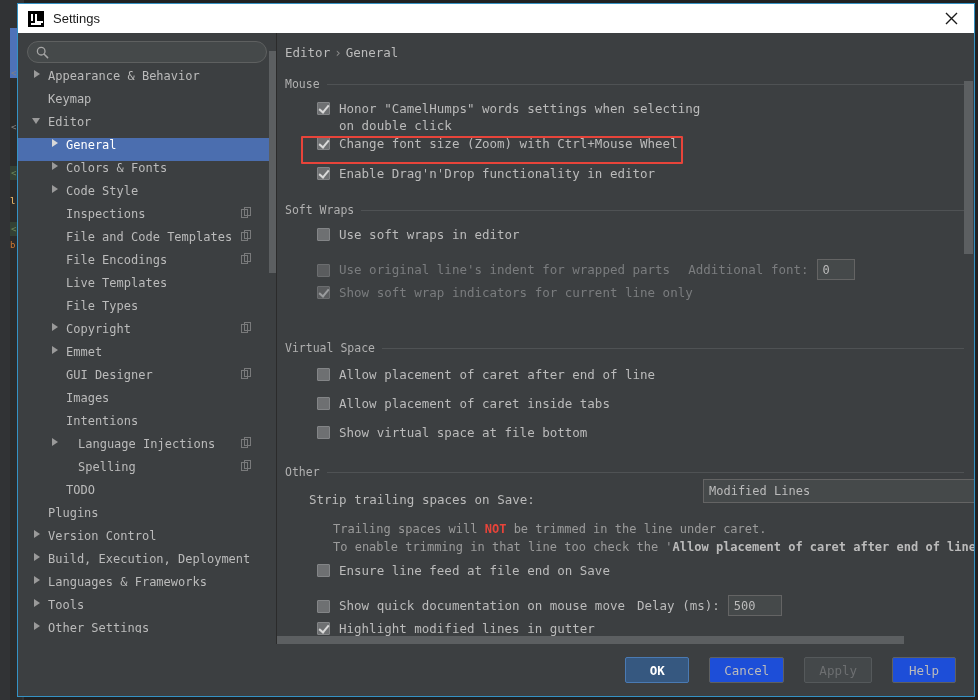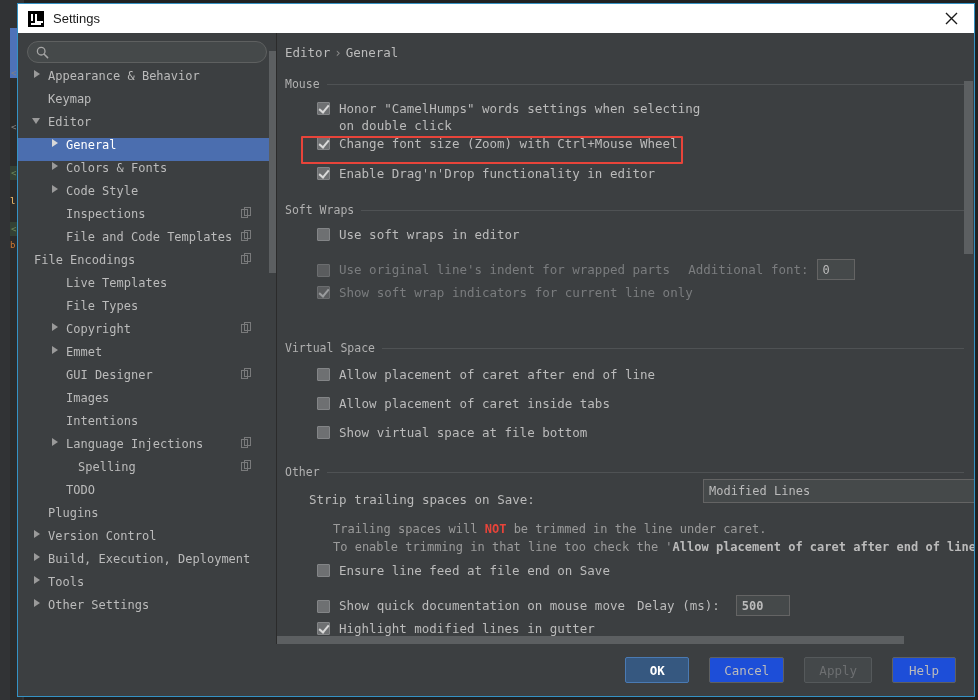--- a/index.html
+++ b/index.html
@@ -233,21 +233,21 @@
                 </svg></span>
             </div>
             <div class="tree-item" style="padding-left: 32px;">
               <span class="arrow"></span>
               <span class="label">File and Code Templates</span>
               <span class="copy-badge"><svg width="11" height="11" viewBox="0 0 11 11">
                   <rect x="0.5" y="2.5" width="6" height="8" stroke="#9a9a9a" fill="none"></rect>
                   <rect x="3.5" y="0.5" width="6" height="8" stroke="#9a9a9a" fill="none"></rect>
                 </svg></span>
             </div>
-            <div class="tree-item" style="">
+            <div class="tree-item" style="padding-left: 32px;">
               <span class="arrow"></span>
               <span class="label">File Encodings</span>
               <span class="copy-badge"><svg width="11" height="11" viewBox="0 0 11 11">
                   <rect x="0.5" y="2.5" width="6" height="8" stroke="#9a9a9a" fill="none"></rect>
                   <rect x="3.5" y="0.5" width="6" height="8" stroke="#9a9a9a" fill="none"></rect>
                 </svg></span>
             </div>
             <div class="tree-item" style="padding-left: 32px;">
               <span class="arrow"></span>
               <span class="label">Live Templates</span>
@@ -277,21 +277,21 @@
                 </svg></span>
             </div>
             <div class="tree-item" style="padding-left: 32px;">
               <span class="arrow"></span>
               <span class="label">Images</span>
             </div>
             <div class="tree-item" style="padding-left: 32px;">
               <span class="arrow"></span>
               <span class="label">Intentions</span>
             </div>
-            <div class="tree-item" style="padding-left: 32px;">
+            <div class="tree-item" style="padding-left: 32px; gap: 12px;">
               <span class="arrow right"></span>
               <span class="label">Language Injections</span>
               <span class="copy-badge"><svg width="11" height="11" viewBox="0 0 11 11">
                   <rect x="0.5" y="2.5" width="6" height="8" stroke="#9a9a9a" fill="none"></rect>
                   <rect x="3.5" y="0.5" width="6" height="8" stroke="#9a9a9a" fill="none"></rect>
                 </svg></span>
             </div>
             <div class="tree-item" style="padding-left: 32px; gap: 12px;">
               <span class="arrow"></span>
               <span class="label">Spelling</span>
@@ -308,20 +308,24 @@
               <span class="arrow"></span>
               <span class="label">Plugins</span>
             </div>
             <div class="tree-item" style="padding-left: 14px;">
               <span class="arrow right"></span>
               <span class="label">Version Control</span>
             </div>
             <div class="tree-item" style="padding-left: 14px;">
               <span class="arrow right"></span>
               <span class="label">Build, Execution, Deployment</span>
+            </div>
+            <div class="tree-item" style="padding-left: 14px;">
+              <span class="arrow right"></span>
+              <span class="label">Languages &amp; Frameworks</span>
             </div>
             <div class="tree-item" style="padding-left: 14px;">
               <span class="arrow right"></span>
               <span class="label">Tools</span>
             </div>
             <div class="tree-item" style="padding-left: 14px;">
               <span class="arrow right"></span>
               <span class="label">Other Settings</span>
             </div>
           </div>
@@ -416,21 +420,21 @@
             </div>
             <div style="padding-left:8px;padding-top:6px">
               <div class="row" style="min-height:29px">
                 <span class="cb"></span>
                 <span class="cb-label">Ensure line feed at file end on Save</span>
               </div>
               <div class="row inline" style="min-height:29px">
                 <span class="cb"></span>
                 <span class="cb-label">Show quick documentation on mouse move</span>
                 <span class="cb-label" style="margin-left:12px">Delay (ms):</span>
-                <input class="tf" style="width: 54px; margin-left: 16px; font-weight: bold;" value="500">
+                <input class="tf" style="width: 54px; margin-left: 8px;" value="500">
               </div>
               <div class="row" style="min-height:26px">
                 <span class="cb checked"></span>
                 <span class="cb-label">Highlight modified lines in gutter</span>
               </div>
             </div>
           </div>
         </div>
 
         <div class="vscroll"></div>

